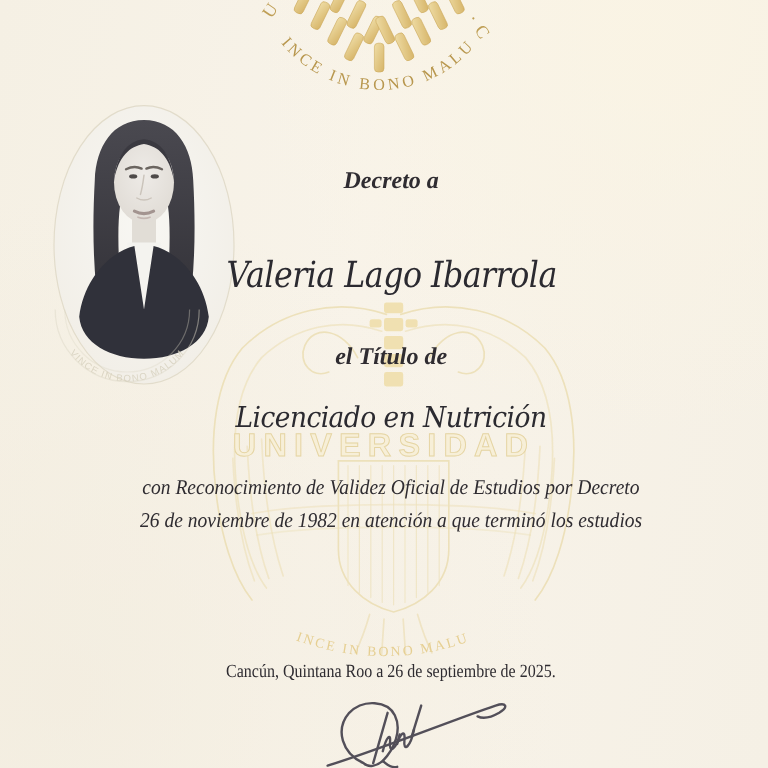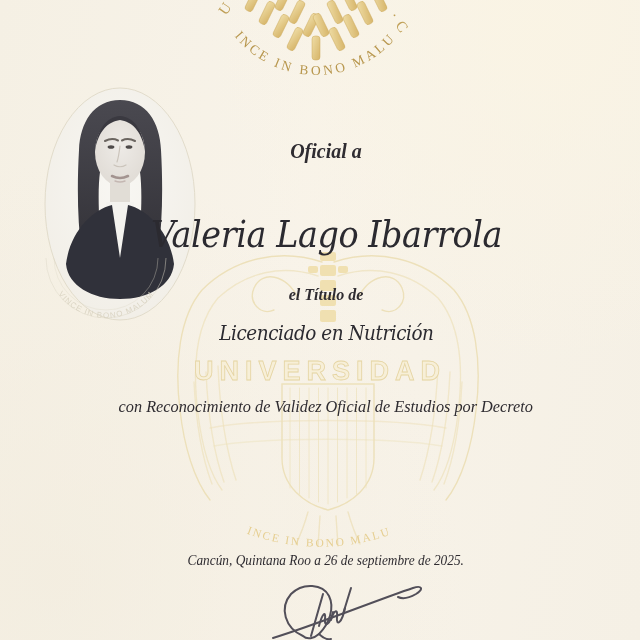--- a/index.html
+++ b/index.html
@@ -8,30 +8,30 @@
     background:
       radial-gradient(circle at 85% 4%, rgba(250,244,228,.9), rgba(250,244,228,0) 42%),
       radial-gradient(circle at 8% 90%, rgba(242,236,222,.7), rgba(242,236,222,0) 50%),
       linear-gradient(100deg,#f5f0e4 0%,#f8f3e9 45%,#f5f0e5 100%);
     font-family:"Liberation Serif", serif;
     color:#2f2c31;
   }
   .abs{position:absolute;}
   .content{position:absolute;left:14px;width:624px;text-align:center;z-index:3;}
   .otorga{top:140px;font-size:20px;font-style:italic;font-weight:bold;}
-  .name-line{top:212px;font-size:38px;text-decoration:underline;}
+  .name-line{top:212px;font-size:30px;text-decoration:underline;}
   .script{font-family:"DejaVu Serif", serif;font-style:italic;color:#2b2a30;}
   .condense-name{display:inline-block;transform:scaleX(.88);transform-origin:50% 50%;white-space:nowrap;letter-spacing:-.5px;}
-  .title-intro{top:286px;font-size:16px;font-style:italic;font-weight:bold;}
-  .degree-line{top:321px;font-size:20px;}
+  .title-intro{top:286px;font-size:20px;font-style:italic;font-weight:bold;}
+  .degree-line{top:334px;font-size:24px;}
   .condense-deg{display:inline-block;transform:scaleX(.92);transform-origin:50% 50%;white-space:nowrap;letter-spacing:-.5px;}
   .para{top:393px;font-size:17.5px;font-style:italic;line-height:27.4px;}
   .para-line{display:block;white-space:nowrap;}
   .condense-p{display:inline-block;transform:scaleX(.93);transform-origin:50% 50%;white-space:nowrap;}
-  .date-line{top:551px;font-size:15.5px;font-style:italic;}
+  .date-line{top:551px;font-size:15.5px;}
   .condense-sm{display:inline-block;transform:scaleX(.86);transform-origin:50% 50%;white-space:nowrap;}
   .seal-svg{left:193px;top:0;width:262px;height:96px;z-index:2;}
   .photo-svg{left:44px;top:86px;width:152px;height:236px;z-index:2;}
   .wm-svg{left:150px;top:232px;width:340px;height:330px;z-index:1;}
   .sig-svg{left:265px;top:578px;width:170px;height:62px;z-index:3;}
 </style>
 </head>
 <body>
 
 <div class="page">
@@ -209,34 +209,35 @@
     <g opacity="0.8">
       <path d="M 2,172 A 60 60 0 0 0 122,172" fill="none" stroke="#dcd7c6" stroke-width="1" opacity="0.6"></path>
       <path d="M 10,172 A 52 52 0 0 0 114,172" fill="none" stroke="#dcd7c6" stroke-width="1" opacity="0.45"></path>
       <path id="stamp-arc" d="M 15.6,210 A 60 60 0 0 0 108.4,210" fill="none"></path>
       <text font-size="8" letter-spacing="1" fill="#d5cfbc" font-family="Liberation Sans, sans-serif">
         <textPath href="#stamp-arc" startOffset="50%" text-anchor="middle">VINCE IN BONO MALUM</textPath>
       </text>
     </g>
   </svg>
 
-  <div class="content otorga">Oficial a</div>
+  <div class="content otorga">Decreto a</div>
 
   <div class="content name-line">
     <span class="script condense-name">Valeria Lago Ibarrola</span>
   </div>
 
   <div class="content title-intro">el Título de</div>
 
   <div class="content degree-line">
     <span class="script condense-deg">Licenciado en Nutrición</span>
   </div>
 
   <div class="content para">
     <span class="para-line"><span class="condense-p">con Reconocimiento de Validez Oficial de Estudios por Decreto</span></span>
+    <span class="para-line"><span class="condense-p">26 de noviembre de 1982 en atención a que terminó los estudios</span></span>
   </div>
 
   <div class="content date-line">
     <span class="condense-sm">Cancún, Quintana Roo a 26 de septiembre de 2025.</span>
   </div>
 
   <svg class="abs sig-svg" viewBox="0 0 170 62" role="img" aria-label="Handwritten signature in dark ink">
     <g stroke="#45424e" stroke-width="2" fill="none" stroke-linecap="round" stroke-linejoin="round" opacity="0.92">
       <path d="M 38,58 C 20,50 14,30 26,16 C 38,4 58,6 64,18 C 70,30 64,46 54,56 C 49,60.5 42,62 38,58"></path>
       <path d="M 46,58 L 58,16"></path>

